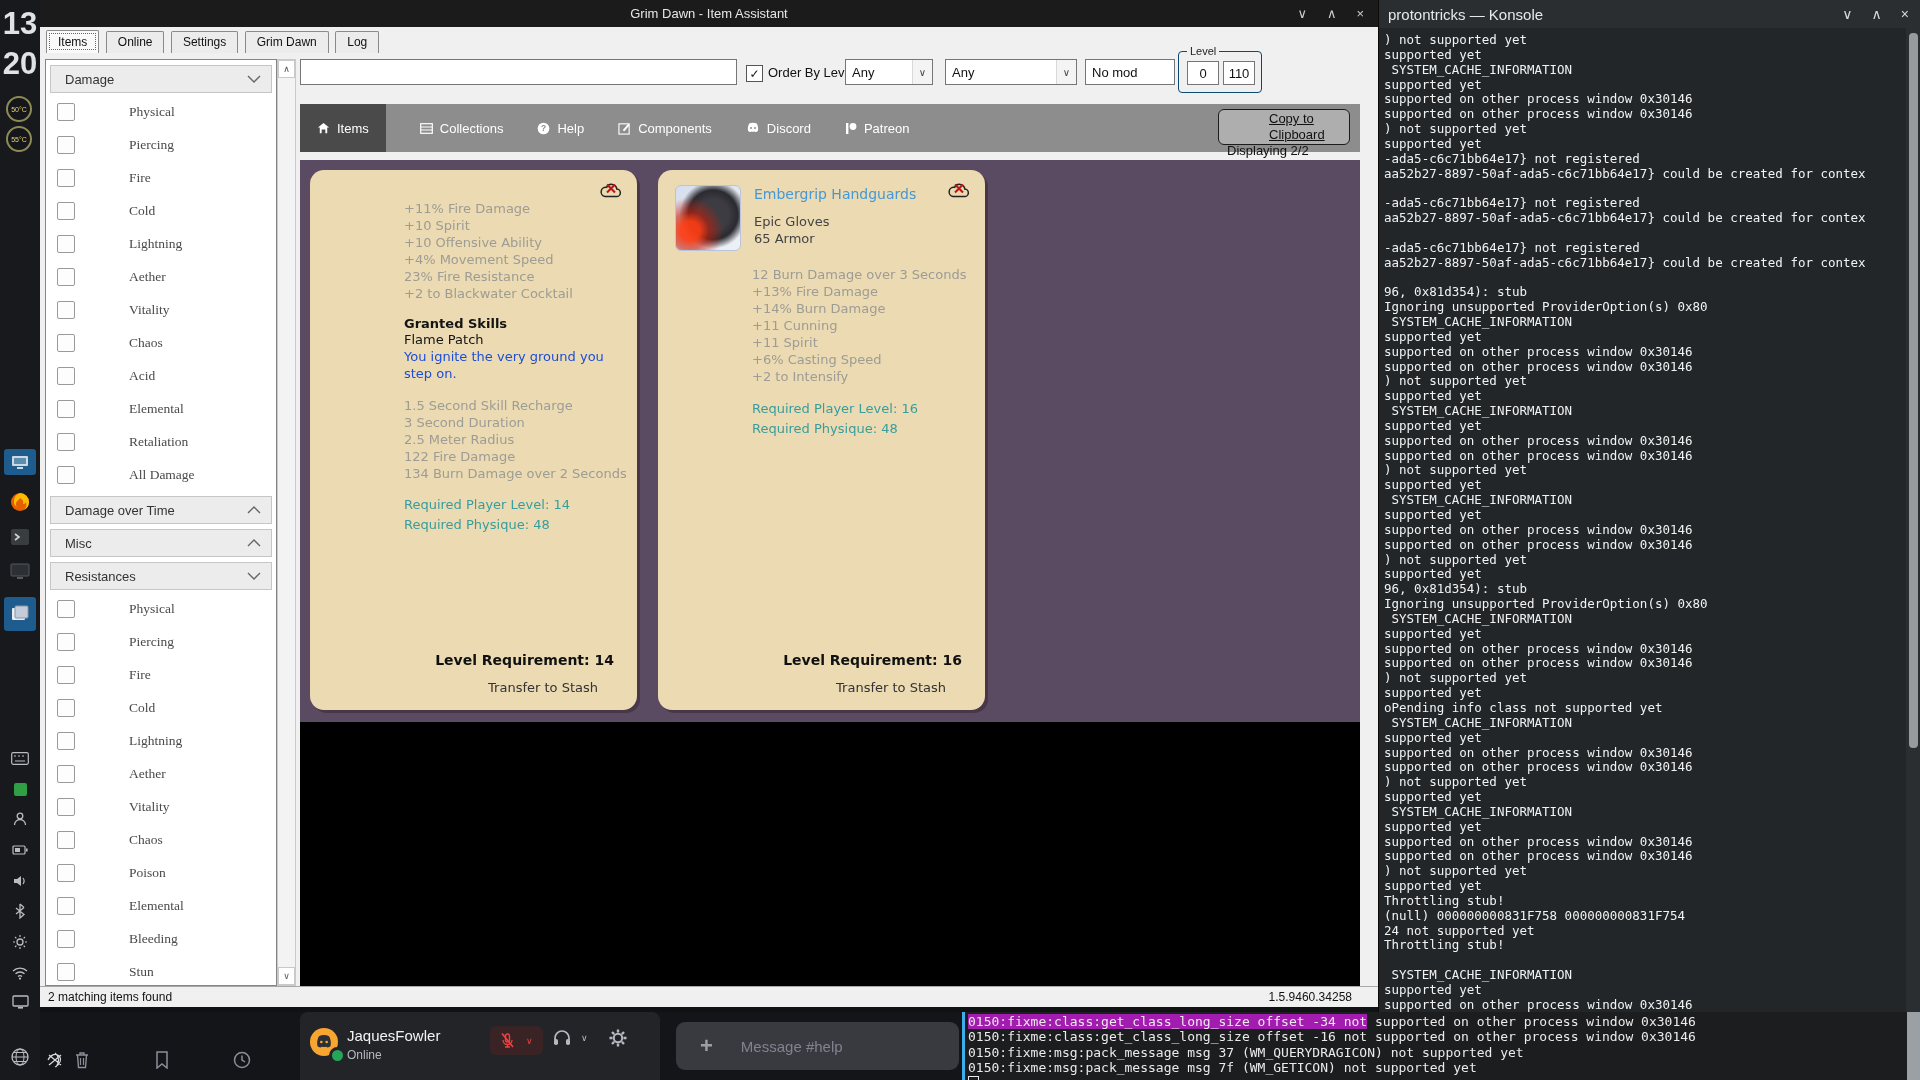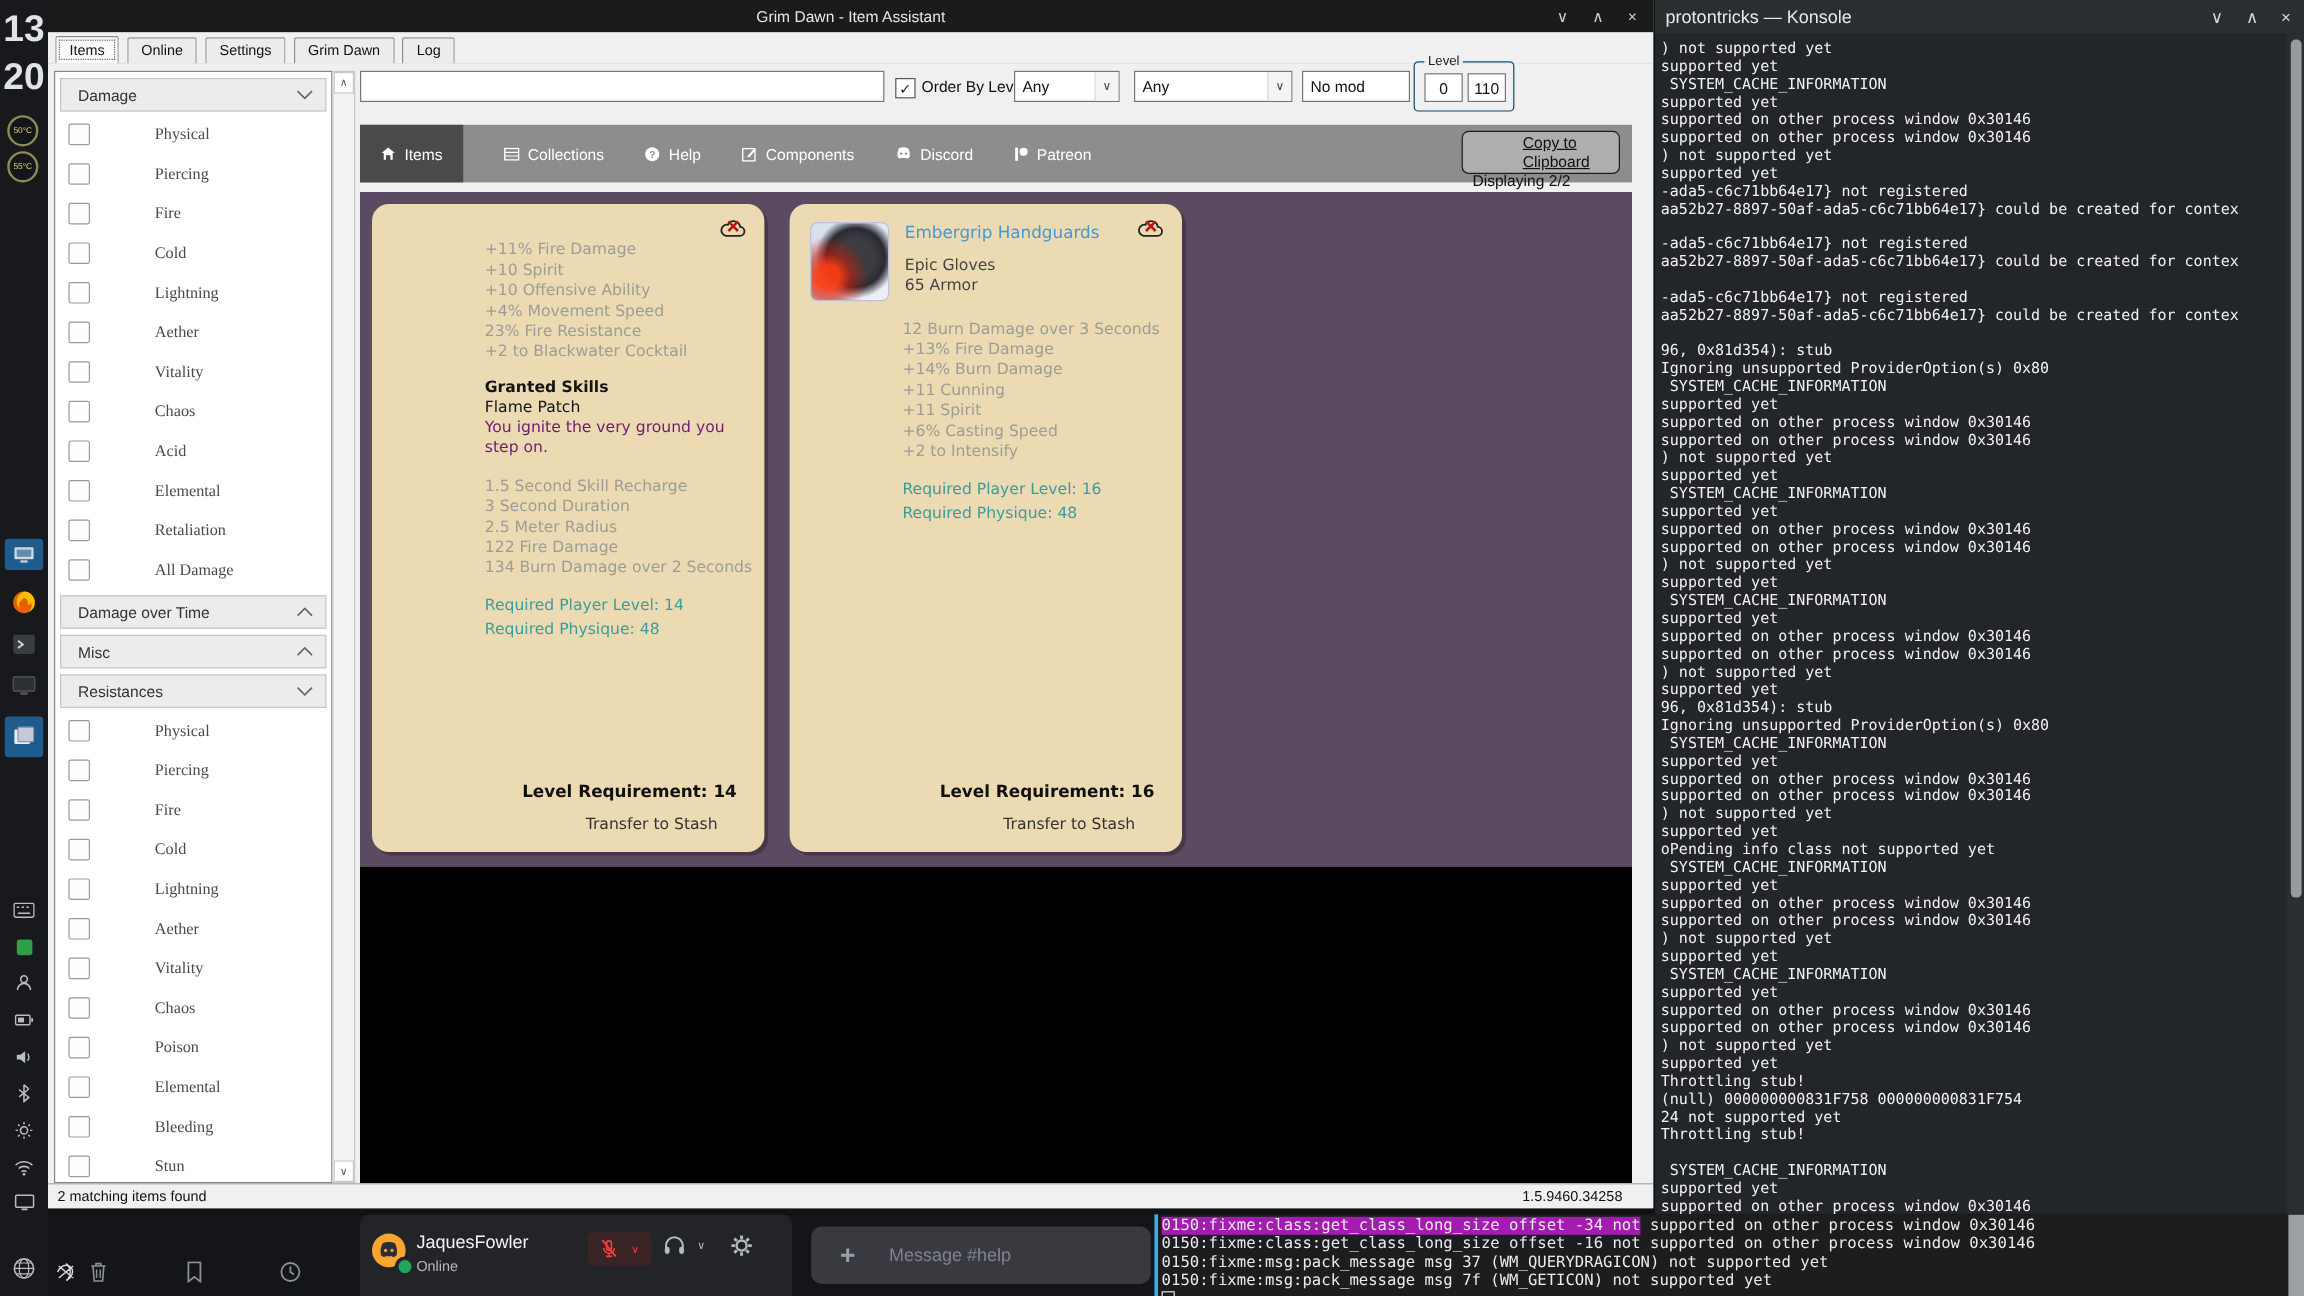--- a/index.html
+++ b/index.html
@@ -81,21 +81,21 @@
       radial-gradient(circle at 58% 45%, #3c3c42 0 30%, #2a2a30 48%, rgba(0,0,0,0) 66%),
       linear-gradient(135deg,#d6deee,#eef1f7);}
   .card-headtxt{margin-left:13px;padding-top:1px;}
   .item-name{color:#4498d4;font-size:14px;}
   .item-type{margin-top:11px;color:#444;line-height:17px;}
   .cloud{position:absolute;top:11px;right:13px;}
   .card-mid{margin-left:77px;}
   .stat-line{color:#9d9c95;line-height:17px;white-space:nowrap;}
   .granted-title{font-weight:bold;color:#141414;margin-top:14px;}
   .skill-name{color:#141414;line-height:17px;}
-  .skill-desc{color:#701a75;line-height:17px;width:200px;}
+  .skill-desc{color:#1d4ed8;line-height:17px;width:200px;}
   .req-line{color:#399d9d;line-height:20px;}
   .card-bottom{margin-top:auto;text-align:right;}
   .levreq{font-weight:bold;font-size:14px;color:#101010;padding-right:6px;}
   .transfer{margin-top:12px;padding-right:22px;color:#333;}
 
   .gd-status{left:0;top:986px;width:1338px;height:20px;background:#f0f0f0;border-top:1px solid #a8a8a8;
     font-size:12px;color:#111;display:flex;align-items:center;}
   .gd-status .sl{margin-left:8px;} .gd-status .sr{margin-left:auto;margin-right:26px;}
 
   

